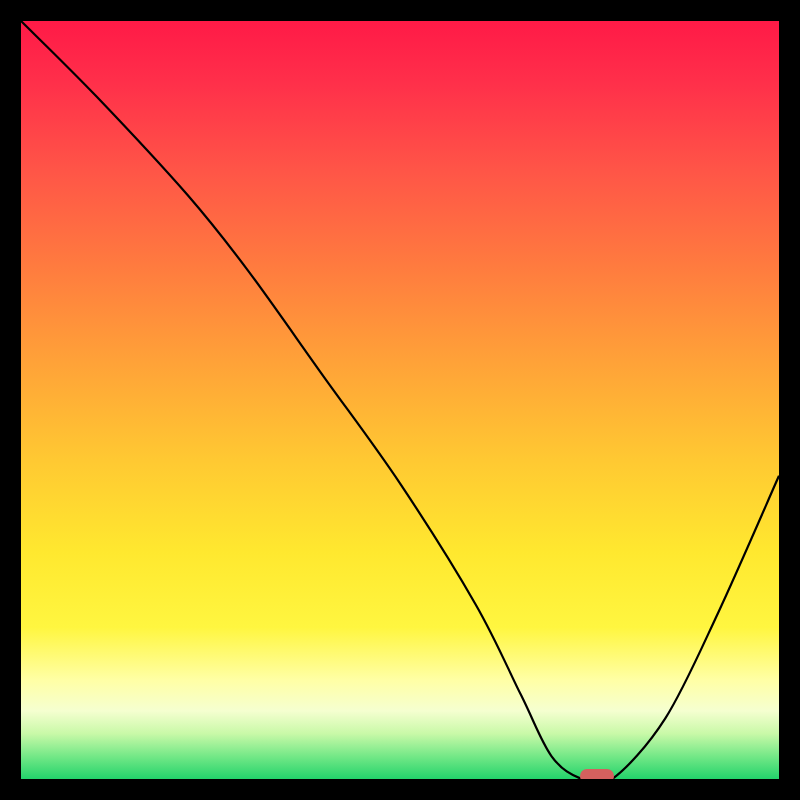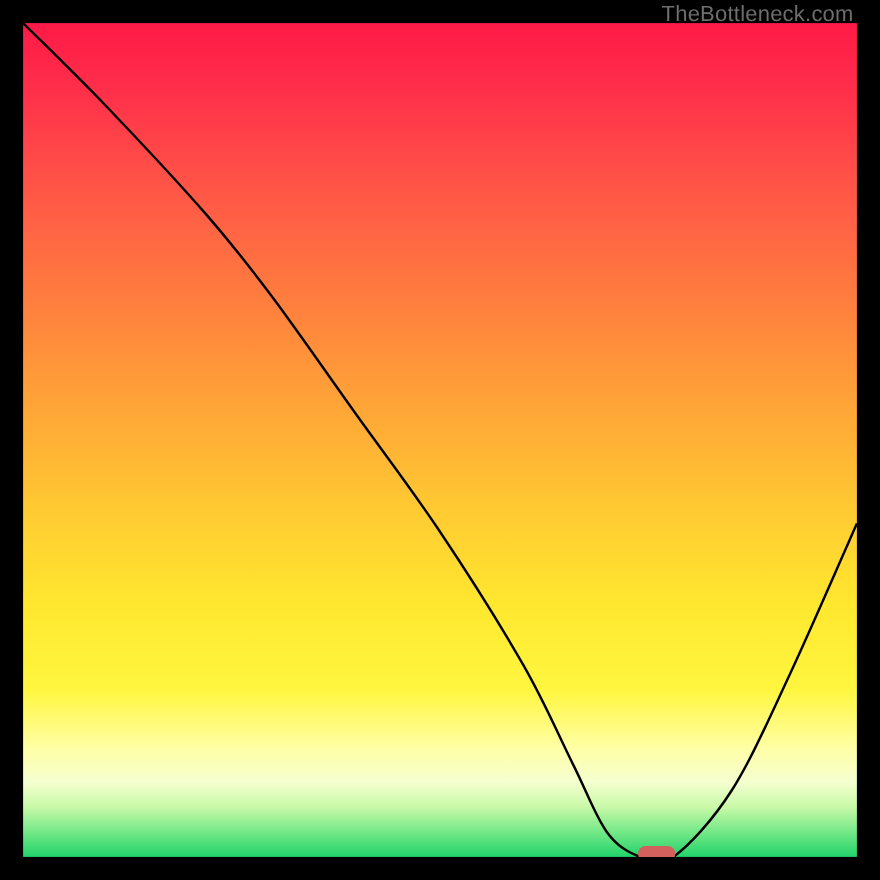--- a/index.html
+++ b/index.html
@@ -72,21 +72,20 @@
     font-size: 20px;
     font-weight: 500;
     letter-spacing: 0.2px;
   }
 </style>
 </head>
 <body>
 
 <div class="frame">
 
-  <div class="watermark">TheBottleneck.com</div>
 
   <div class="plot">
     <div class="gradient"></div>
 
     <svg id="curve" class="curve-svg" viewBox="0 0 758 758" preserveAspectRatio="none">
       <path id="curve-path" d="M 0.0 0.0 C 12.6 12.6, 48.0 46.7, 75.8 75.8 C 103.6 104.9, 141.5 145.3, 166.8 174.3 C 192.0 203.4, 204.7 219.8, 227.4 250.1 C 250.1 280.5, 277.9 320.9, 303.2 356.3 C 328.5 391.6, 353.7 424.5, 379.0 462.4 C 404.3 500.3, 434.6 548.3, 454.8 583.7 C 475.0 619.0, 487.6 649.4, 500.3 674.6 C 512.9 699.9, 520.5 721.4, 530.6 735.3 C 540.7 749.2, 550.8 754.2, 560.9 758.0 C 571.0 761.8, 577.3 768.1, 591.2 758.0 C 605.1 747.9, 626.6 725.2, 644.3 697.4 C 662.0 669.6, 678.4 631.7, 697.4 591.2 C 716.3 550.8, 747.9 477.5, 758.0 454.8" fill="none" stroke="#000" stroke-width="2.2" stroke-linejoin="round"></path>
     </svg>
 
     <div id="marker" class="marker" style="left: 559.08px; top: 748px;"></div>
   </div>

